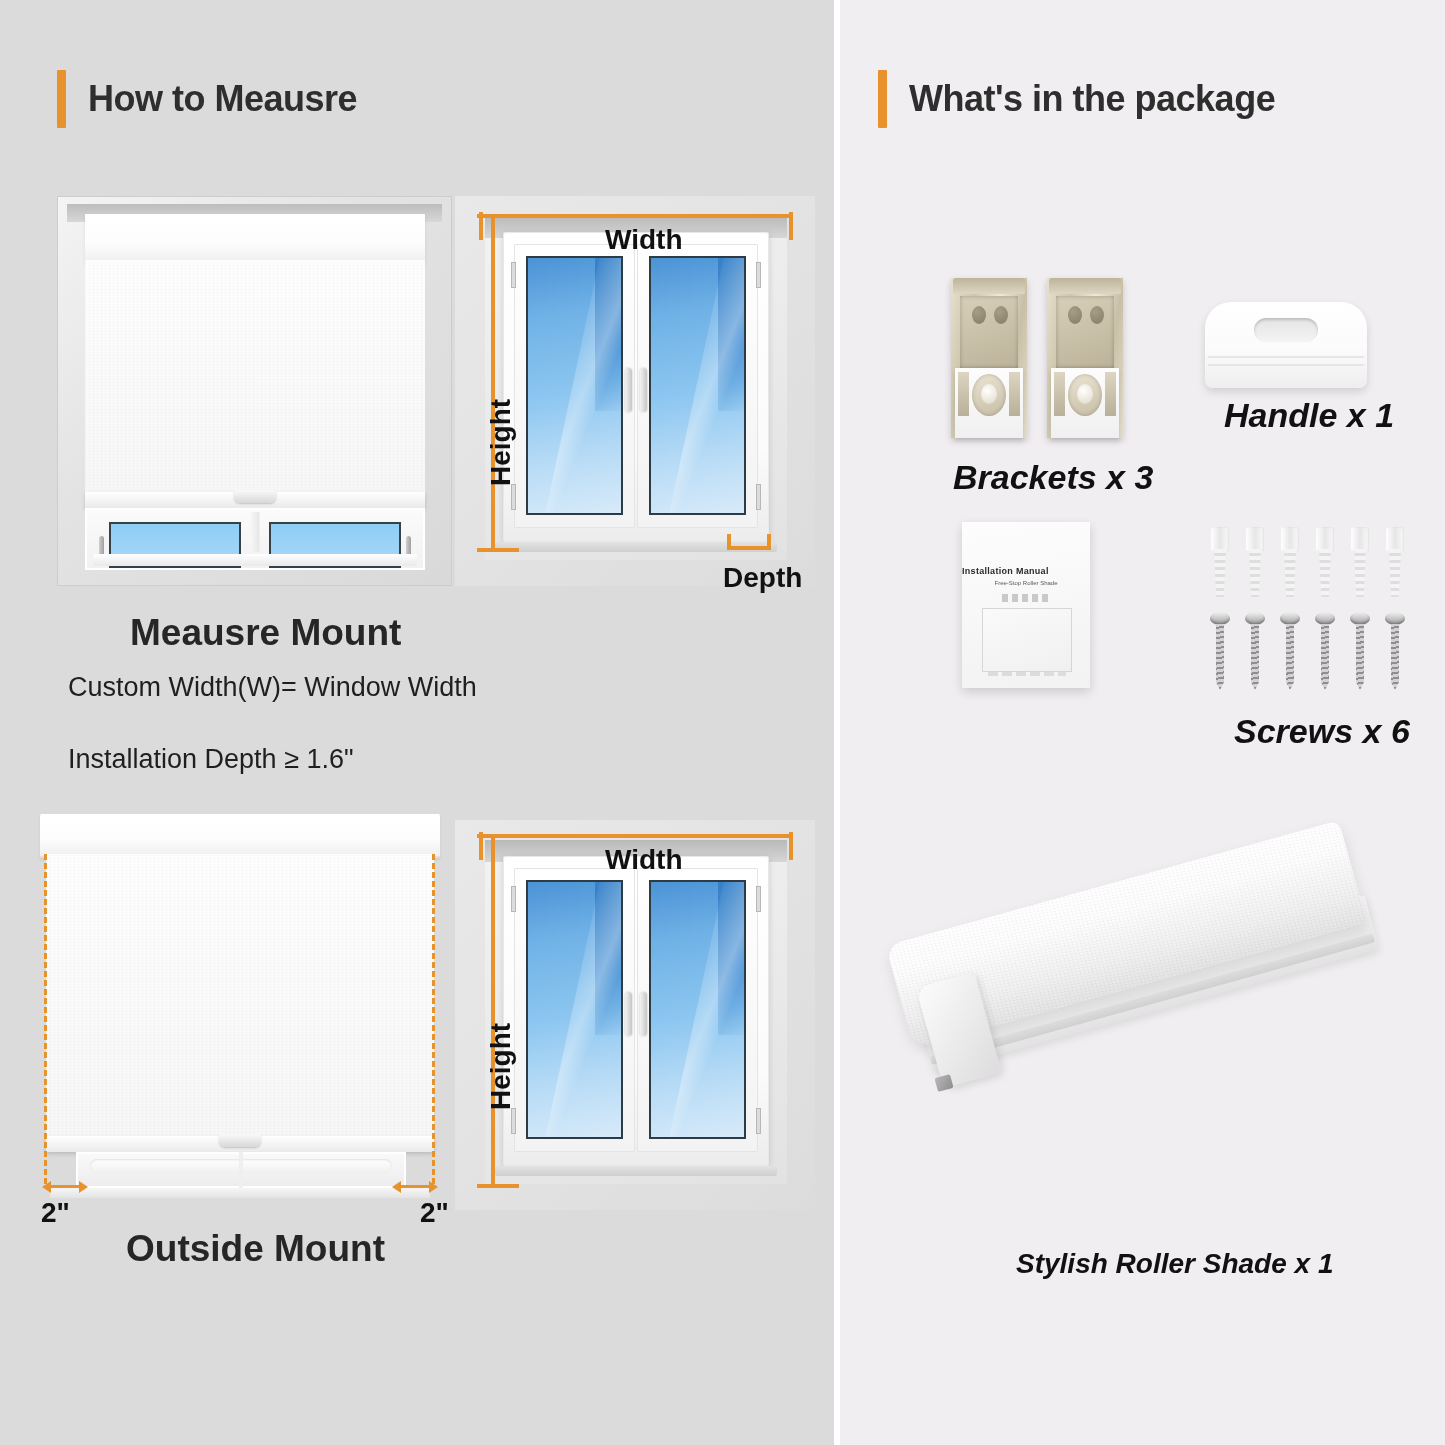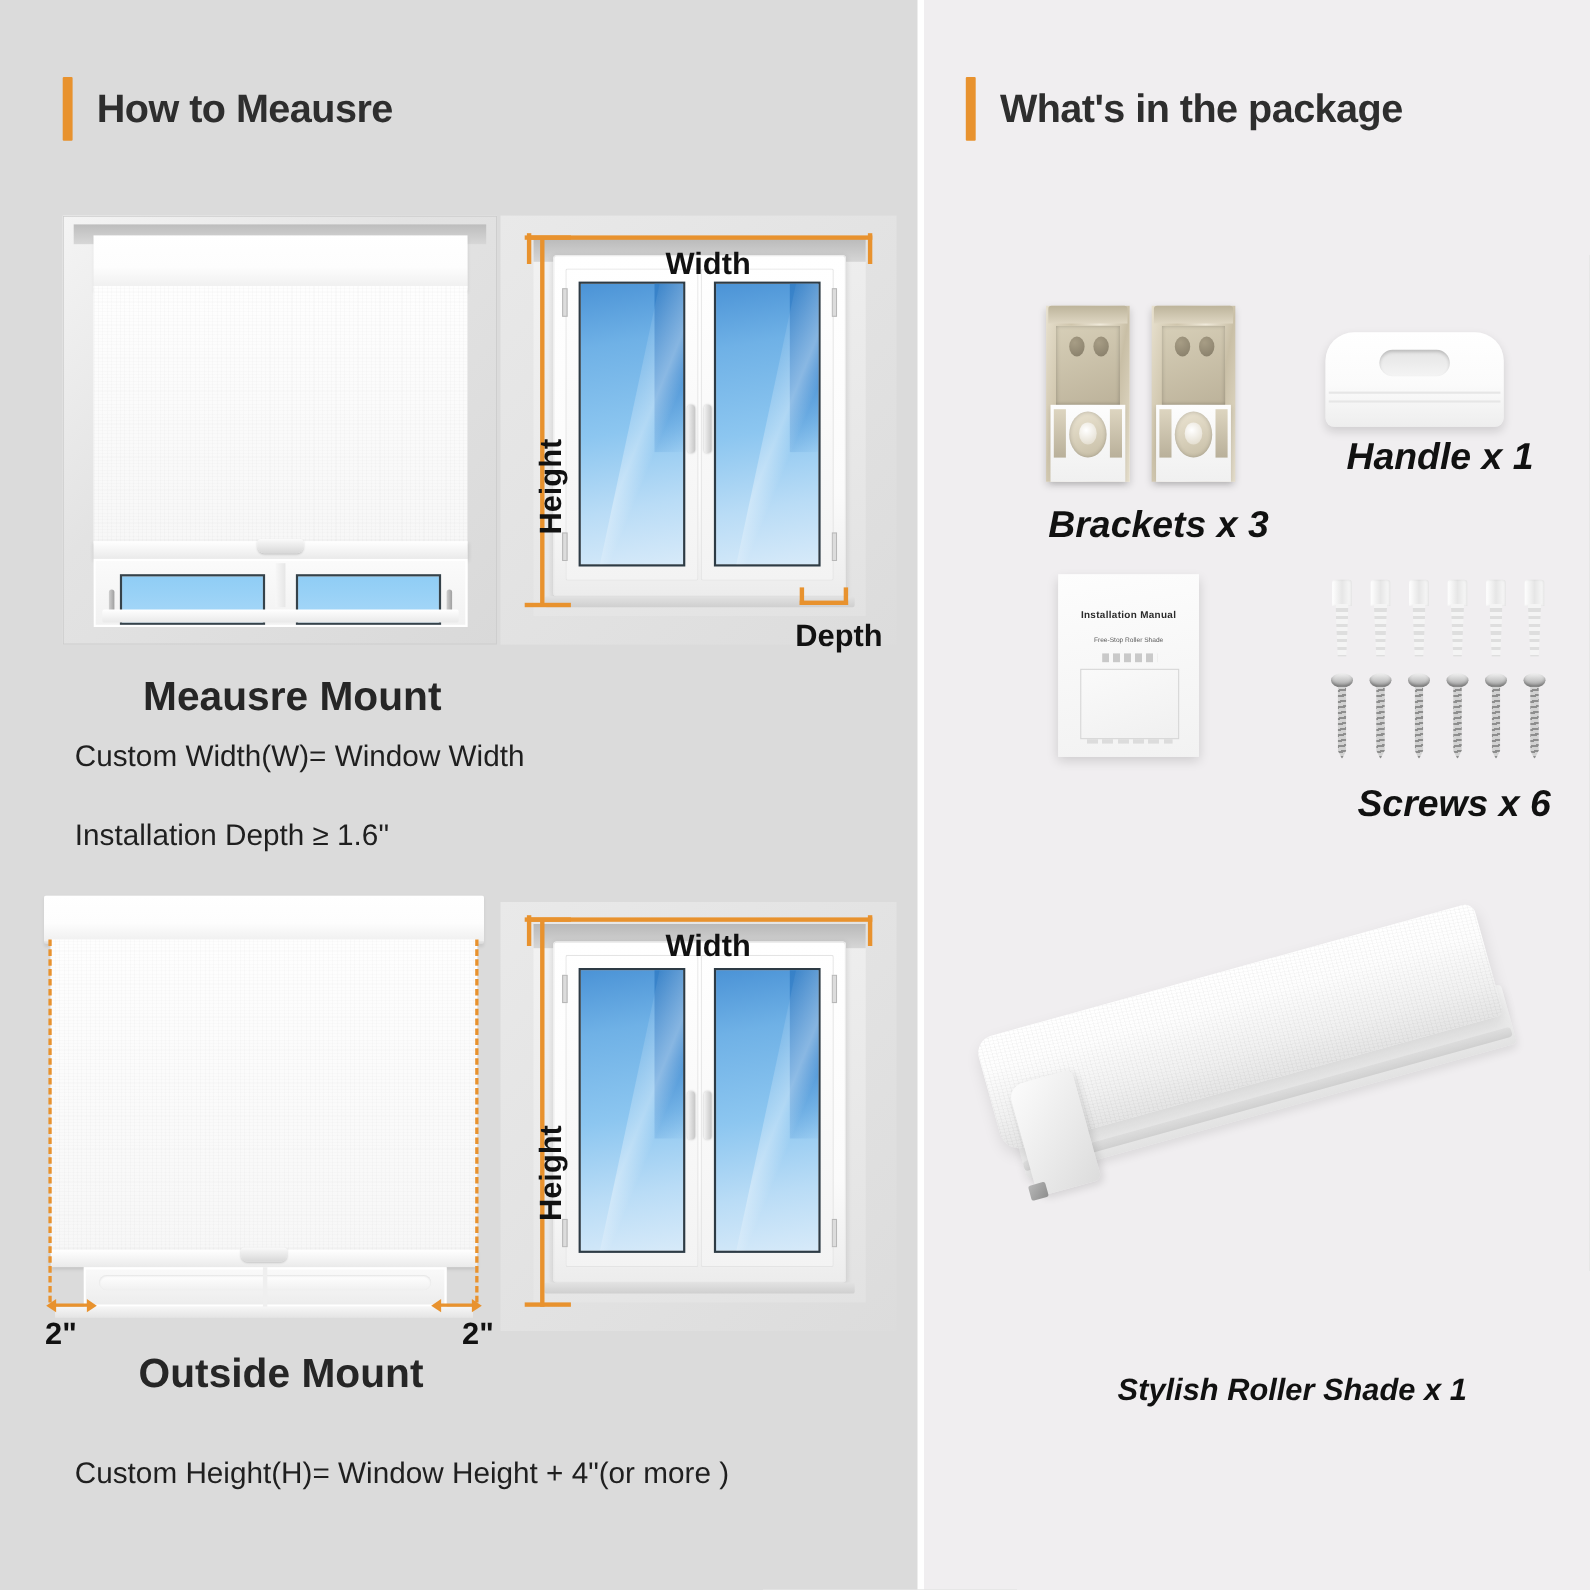--- a/index.html
+++ b/index.html
@@ -252,21 +252,21 @@
   .hp-ridge{
     position:absolute;left:3px;right:3px;height:2px;background:#e6e6e6;
   }
 
   .manual{
     position:absolute;left:960px;top:522px;width:128px;height:166px;
     background:linear-gradient(170deg,#fdfdfd,#f2f2f2);
     box-shadow:0 4px 10px rgba(0,0,0,.15);
   }
   .mn-title{
-    position:absolute;left:0;right:0;top:32px;text-align:center;
+    position:absolute;left:0;right:0;top:44px;
     font-size:9px;font-weight:bold;color:#2a2a2a;letter-spacing:.3px;
   }
   .mn-sub{
     position:absolute;left:0;right:0;top:58px;text-align:center;
     font-size:6px;color:#5a5a5a;
   }
   .mn-box{
     position:absolute;left:20px;right:18px;top:86px;height:62px;
     border:1px solid #d6d6d6;
     background:linear-gradient(160deg,#fafafa,#f0f0f0);
@@ -481,21 +481,20 @@
       <div class="lbl" style="left:150px;top:24px;">Width</div>
 
       <div class="mk mk-v" style="left:36px;top:16px;height:352px;"></div>
       <div class="mk mk-h" style="left:22px;top:14px;width:42px;"></div>
       <div class="mk mk-h" style="left:22px;top:364px;width:42px;"></div>
       <div class="lbl lbl-vert" style="left:30px;top:290px;">Height</div>
     </div>
 
     <div class="mount-title" style="position:absolute;left:126px;top:1228px;">Outside Mount</div>
 
-    <div class="spec-line" style="position:absolute;left:68px;top:1322px;">Custom Height(H)= Window Height + 4"(or more )</div>
   </div>
 
   <div class="panel-divider"></div>
 
   <div class="panel-right">
 
     <div class="heading" style="position:absolute;left:38px;top:70px;">
       <div class="accent-bar"></div>
       <div class="heading-text">What's in the package</div>
     </div>

